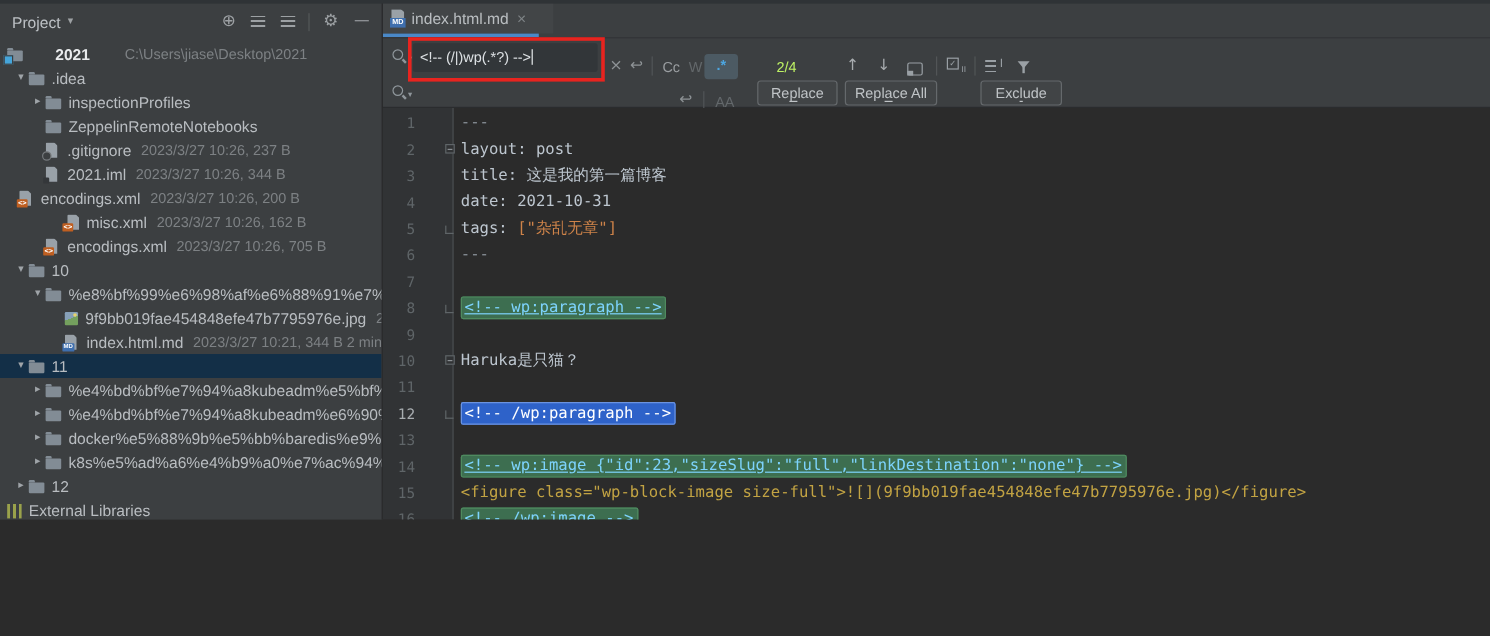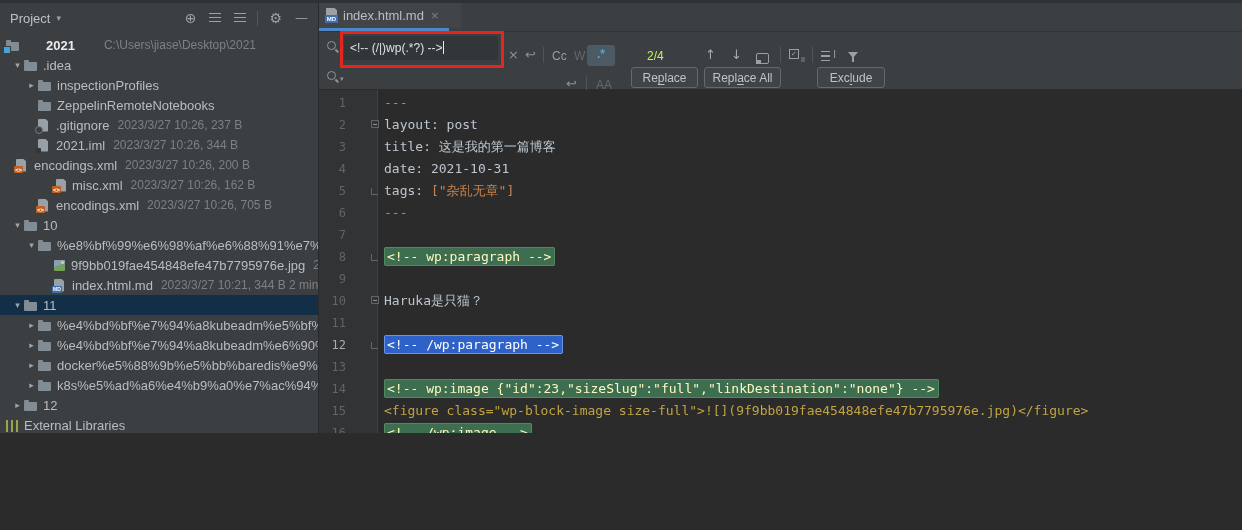--- a/index.html
+++ b/index.html
@@ -93,21 +93,21 @@
   .ln.current{color:#a8adb0;}
   .lcontent{padding-left:6px;}
   .fold{position:absolute;left:52px;top:6px;}
   .fold-minus{width:8px;height:8px;border:1px solid #5f6568;background:#313335;box-sizing:border-box;}
   .fold-minus::after{content:"";display:block;width:4px;height:1px;background:#8a8f93;margin:2.5px auto 0;}
   .fold-corner{width:6px;height:6px;border-left:1px solid #5f6568;border-bottom:1px solid #5f6568;margin-top:2px;}
   .seg-plain{color:#bdc6cf;}
   .seg-dim{color:#8a9199;}
   .seg-str{color:#ce8349;}
   .seg-gold{color:#c2a343;}
-  .seg-match-green{background:#3d6e50;border:1px solid #4f8a5f;color:#fef9c3;padding:1px 3px 1px 2px;border-radius:2px;}
+  .seg-match-green{background:#3d6e50;border:1px solid #4f8a5f;color:#7dd3fc;padding:1px 3px 1px 2px;border-radius:2px;text-decoration:underline;}
   .seg-match-blue{background:#2e62c9;border:1px solid #6b93e0;color:#ffffff;padding:1px 3px 1px 2px;border-radius:2px;}
 </style>
 </head>
 <body>
 
 <div class="app">
   <div class="top-strip"></div>
 
   <aside class="project-panel">
     <div class="panel-header">

